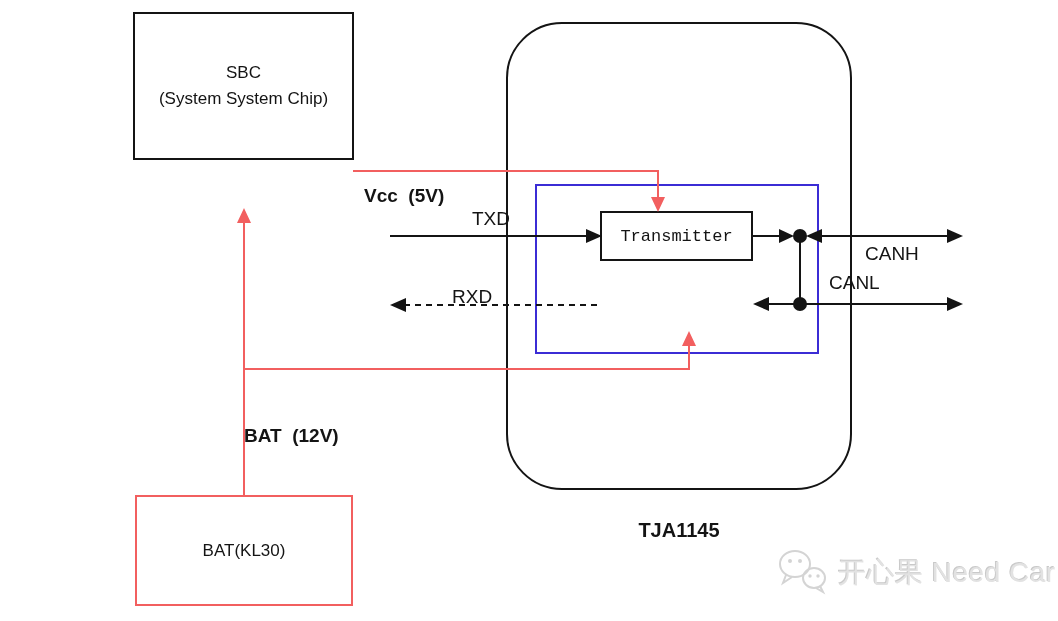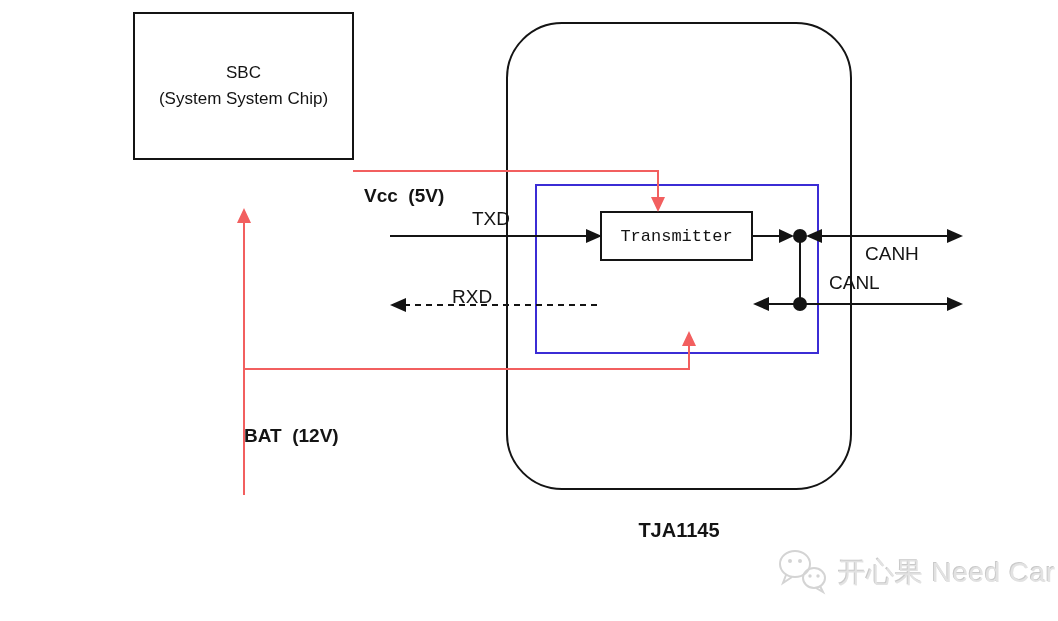--- a/index.html
+++ b/index.html
@@ -56,20 +56,23 @@
 
   <div class="box chip-outline"></div>
 
   <div class="box blue-boundary"></div>
 
   <div class="box sbc">
     <div>SBC</div>
     <div>(System System Chip)</div>
   </div>
 
+  <div class="box batbox">
+    <span>BAT(KL30)</span>
+  </div>
 
   <div class="box inner tx">
     <span>Transmitter</span>
   </div>
 
 
   <svg class="wires" viewBox="0 0 1058 621">
     <g class="red">
       <path d="M353,171 H658 V197"></path>
       <polygon points="651,197 665,197 658,212"></polygon>

